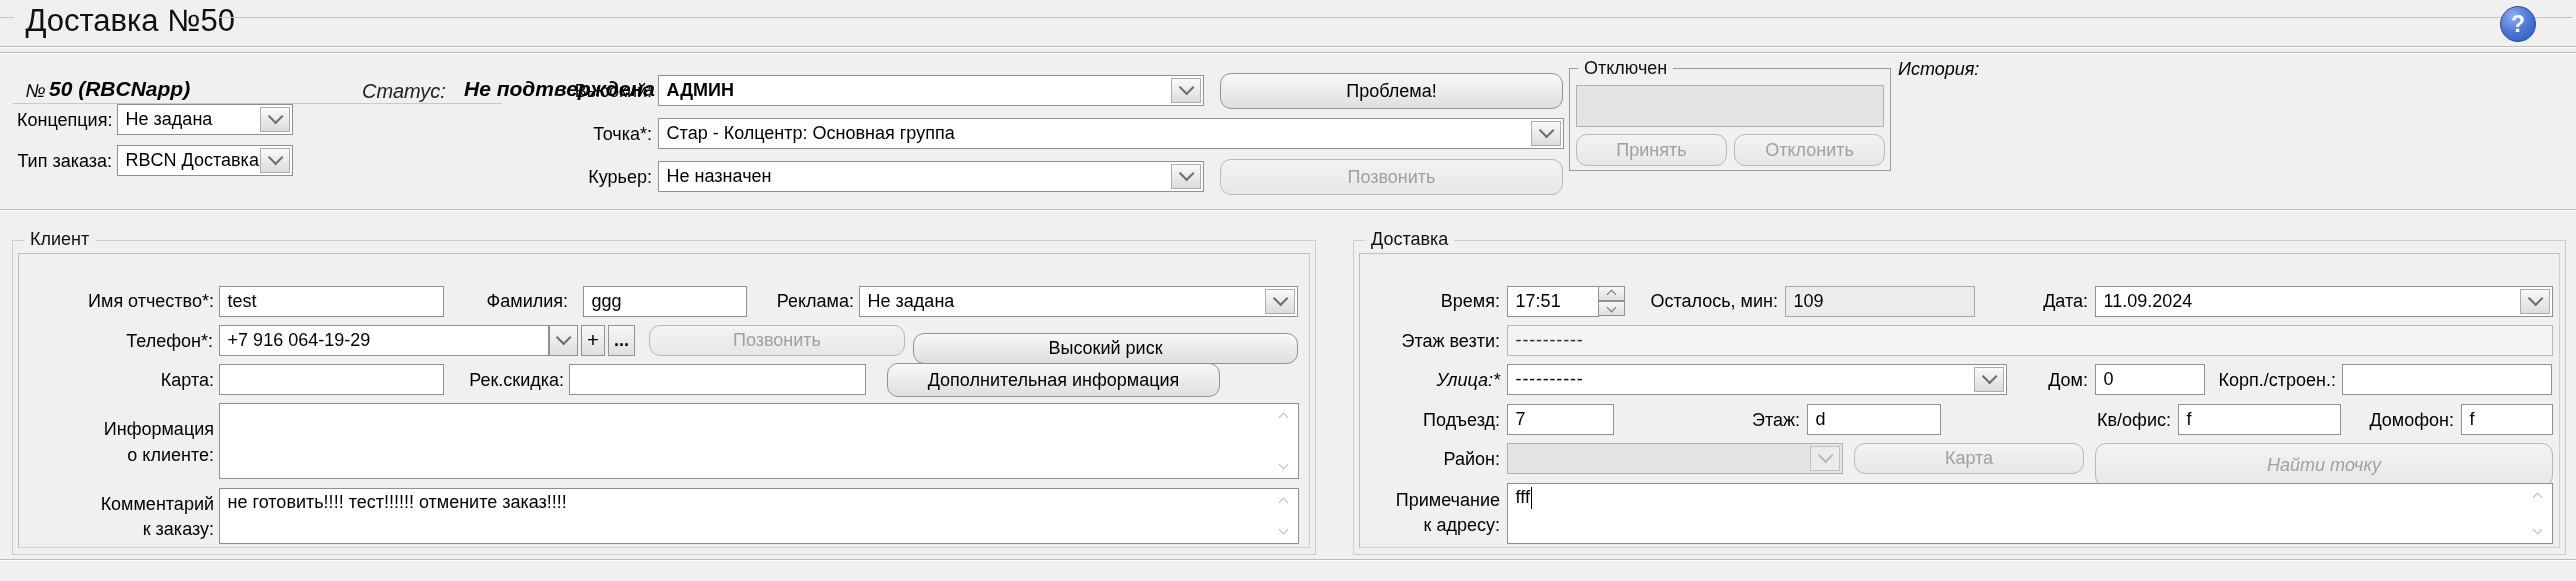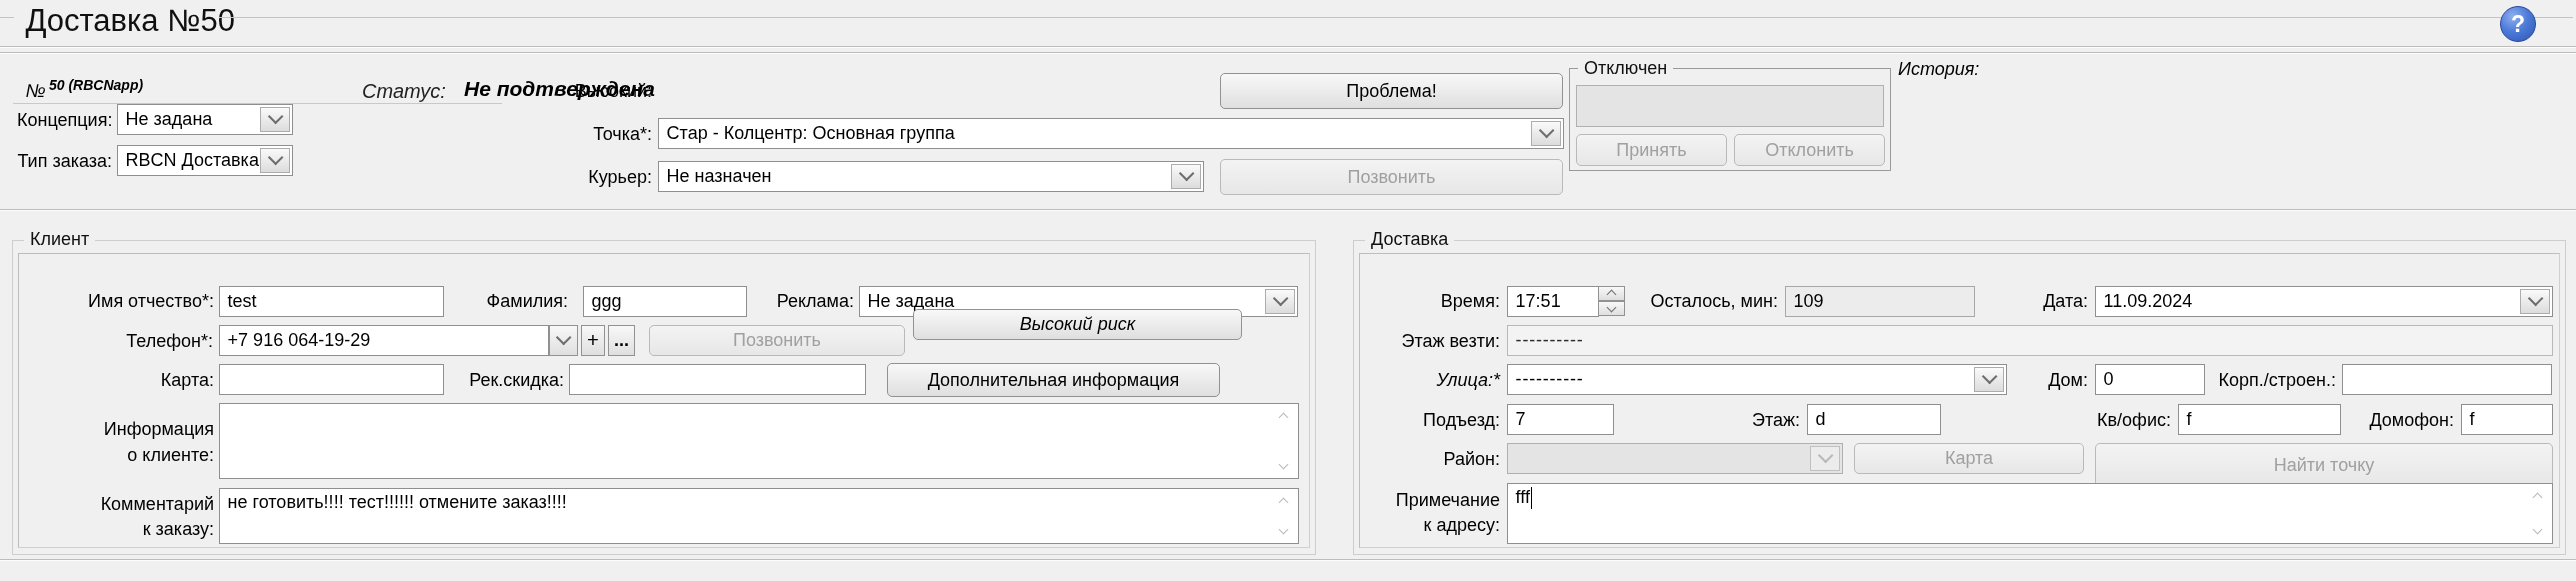--- a/index.html
+++ b/index.html
@@ -16,21 +16,21 @@
       background:linear-gradient(#fafafa,#dcdcdc);border:0.8px solid #acacac;
       display:flex;align-items:center;justify-content:center;}
   .ca.dim{background:#ececec;border-color:#c0c0c0;}
   .chv{width:9.3px;height:9.3px;border-right:2.5px solid #6d6d6d;border-bottom:2.5px solid #6d6d6d;
        transform:rotate(45deg);margin-top:-5.1px;}
   .chv.up{transform:rotate(-135deg);margin-top:5.1px;}
   .chv.sm{width:6px;height:6px;border-width:1.7px;margin-top:-2.5px;}
   .chv.sm.up{margin-top:2.5px;}
   .chv.lite{border-color:#b9b9b9;}
   .btn{position:absolute;box-sizing:border-box;display:flex;align-items:center;justify-content:center;
-       background:linear-gradient(#f8f8f8,#dfdfdf);border:0.8px solid #929292;border-radius:5px;
+       background:linear-gradient(#f8f8f8,#dfdfdf);border:0.8px solid #929292;border-radius:11px;
        white-space:nowrap;color:#000;}
   .btn.dis{color:#a0a0a0;border-color:#b9b9b9;background:linear-gradient(#f3f3f3,#e7e7e7);}
   .gbox{position:absolute;box-sizing:border-box;border:0.8px solid #cdcdcd;}
   .panel{position:absolute;box-sizing:border-box;border:0.8px solid #cfcfcf;
          border-top-color:#bdbdbd;border-left-color:#bdbdbd;}
   .gcap{position:absolute;background:#f0f0f0;padding:0 6px;white-space:nowrap;color:#111;}
   .etch{position:absolute;height:0;border-top:0.8px solid #bcbcbc;border-bottom:0.8px solid #fdfdfd;}
   .hline{position:absolute;height:0.8px;background:#c9c9c9;}
   .b{font-weight:bold;}
   .mono{font-family:"DejaVu Sans Mono","Liberation Mono",monospace;}
@@ -54,41 +54,47 @@
 
   <div class="hline" style="left:0;top:17px;width:13.6px;background:#c4c4c4;"></div>
   <div class="title" style="left:25.4px;top:3.4px;">Доставка №50</div>
   <div class="hline" style="left:219px;top:17px;width:2354px;background:#c4c4c4;"></div>
   <div class="help" style="left:2500px;top:6px;">?</div>
 
   <div class="etch" style="left:0;top:46px;width:2576px;"></div>
   <div class="etch" style="left:0;top:52px;width:2576px;"></div>
 
   <div class="lbl-l" style="left:25.4px;top:80px;font-size:18.6px;">№</div>
-  <div class="lbl-l b" style="left:49px;top:77px;font-size:14px;">50 (RBCNapp)</div>
+  <div class="lbl-l b" style="left:49px;top:77px;font-size:21px;">50 (RBCNapp)</div>
   <div class="lbl-l" style="left:362px;top:80px;font-size:20px;color:#222;">Статус:</div>
   <div class="lbl-l b" style="left:464px;top:77px;font-size:21px;">Не подтверждена</div>
   <div class="hline" style="left:12.7px;top:103px;width:489px;"></div>
 
   <div class="lbl" style="left:17px;top:110px;width:95px;">Концепция:</div>
   <div class="fld" style="left:117px;top:104px;width:176px;height:31px;">
     <span>Не задана</span>
     <span class="ca">
         <span class="chv"></span>
       </span>
   </div>
   <div class="lbl" style="left:17px;top:151px;width:95px;">Тип заказа:</div>
   <div class="fld" style="left:117px;top:145px;width:176px;height:31px;">
     <span>RBCN Доставка</span>
     <span class="ca">
         <span class="chv"></span>
       </span>
   </div>
 
   <div class="lbl" style="left:525px;top:81px;width:127px;">Высокий:</div>
+  <div class="fld" style="left:658px;top:75px;width:546px;height:31px;">
+    <span class="b">АДМИН</span>
+    <span class="ca">
+        <span class="chv"></span>
+      </span>
+  </div>
   <div class="lbl" style="left:525px;top:124px;width:127px;">Точка*:</div>
   <div class="fld" style="left:658px;top:118px;width:906px;height:31px;">
     <span>Стар - Колцентр: Основная группа</span>
     <span class="ca">
         <span class="chv"></span>
       </span>
   </div>
   <div class="lbl" style="left:525px;top:167px;width:127px;">Курьер:</div>
   <div class="fld" style="left:658px;top:161px;width:546px;height:31px;">
     <span>Не назначен</span>
@@ -133,21 +139,21 @@
   <div class="lbl" style="left:97px;top:331px;width:116px;">Телефон*:</div>
   <div class="fld" style="left:219px;top:325px;width:330px;height:30.5px;">
       <span>+7 916 064-19-29</span>
     </div>
   <div class="btn" style="left:549px;top:325px;width:29px;height:30.5px;border-radius:0;">
       <span class="chv"></span>
     </div>
   <div class="btn" style="left:581px;top:325px;width:24px;height:30.5px;border-radius:0;font-size:20.3px;">+</div>
   <div class="btn" style="left:608px;top:325px;width:27px;height:30.5px;border-radius:0;font-weight:bold;">...</div>
   <div class="btn dis" style="left:649px;top:325px;width:256px;height:30.5px;">Позвонить</div>
-  <div class="btn" style="left:913px;top:309px;width:329px;height:30.5px;font-style:italic;">Высокий риск</div>
+  <div class="btn" style="left:913px;top:333px;width:385px;height:30.5px;">Высокий риск</div>
 
   <div class="lbl" style="left:123px;top:370px;width:91px;">Карта:</div>
   <div class="fld" style="left:219px;top:364px;width:225px;height:30.5px;">
       <span></span>
     </div>
   <div class="lbl" style="left:449px;top:370px;width:115px;">Рек.скидка:</div>
   <div class="fld" style="left:569px;top:364px;width:297px;height:30.5px;">
       <span></span>
     </div>
   <div class="btn" style="left:887px;top:363px;width:333px;height:34px;">Дополнительная информация</div>
@@ -241,21 +247,21 @@
     </div>
 
   <div class="lbl" style="left:1407px;top:449px;width:93px;">Район:</div>
   <div class="fld dis" style="left:1507px;top:443px;width:336px;height:30.5px;">
     <span></span>
     <span class="ca dim">
         <span class="chv lite"></span>
       </span>
   </div>
   <div class="btn dis" style="left:1854px;top:443px;width:230px;height:30.5px;">Карта</div>
-  <div class="btn dis" style="left:2095px;top:443px;width:458px;height:44px;">Найти точку</div>
+  <div class="btn dis" style="left:2095px;top:443px;width:458px;height:44px;font-style:italic;">Найти точку</div>
 
   <div class="lbl" style="left:1356px;top:490px;width:144px;">Примечание</div>
   <div class="lbl" style="left:1356px;top:515px;width:144px;">к адресу:</div>
   <div class="fld" style="left:1507px;top:483px;width:1046px;height:61px;align-items:flex-start;padding-top:3.4px;">
     <span>fff</span>
       <span class="caret"></span>
     <span class="tarrow" style="right:1.7px;top:1.7px;">
         <span class="chv sm up lite"></span>
       </span>
     <span class="tarrow" style="right:1.7px;bottom:1.7px;">

